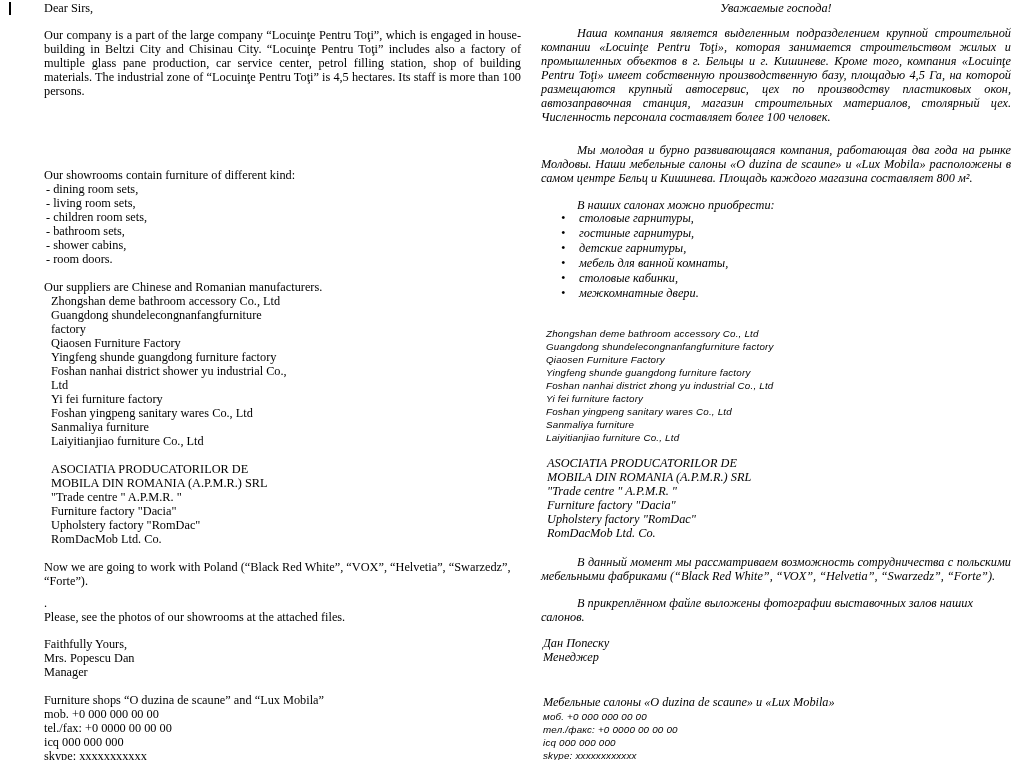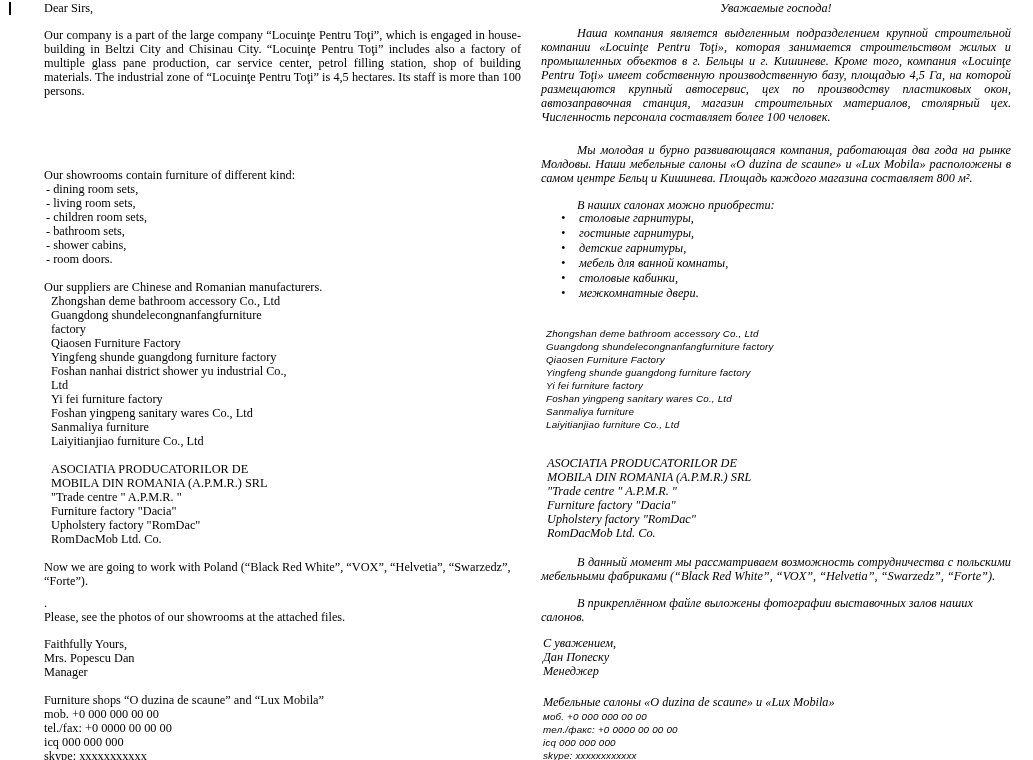--- a/index.html
+++ b/index.html
@@ -131,40 +131,40 @@
         <span>межкомнатные двери.</span>
       </div>
     </div>
 
 
     <div class="blk sans o5" style="top:327px">
       <div class="ln">Zhongshan deme bathroom accessory Co., Ltd</div>
       <div class="ln">Guangdong shundelecongnanfangfurniture factory</div>
       <div class="ln">Qiaosen Furniture Factory</div>
       <div class="ln">Yingfeng shunde guangdong furniture factory</div>
+      <div class="ln">Foshan nanhai district zhong yu industrial Co., Ltd</div>
       <div class="ln">Yi fei furniture factory</div>
       <div class="ln">Foshan yingpeng sanitary wares Co., Ltd</div>
       <div class="ln">Sanmaliya furniture</div>
       <div class="ln">Laiyitianjiao furniture Co., Ltd</div>
     </div>
 
     <div class="blk o6" style="top:456px">
       <div class="ln">ASOCIATIA PRODUCATORILOR DE</div>
       <div class="ln">MOBILA DIN ROMANIA (A.P.M.R.) SRL</div>
       <div class="ln">"Trade centre " A.P.M.R. "</div>
       <div class="ln">Furniture factory "Dacia"</div>
       <div class="ln">Upholstery factory "RomDac"</div>
       <div class="ln">RomDacMob Ltd. Co.</div>
     </div>
 
     <div class="blk just ind" style="top:555px">В данный момент мы рассматриваем возможность сотрудничества с польскими мебельными фабриками (“Black Red White”, “VOX”, “Helvetia”,  “Swarzedz”, “Forte”).</div>
     <div class="blk ind" style="top:596px">В прикреплённом файле выложены фотографии выставочных залов наших салонов.</div>
 
     <div class="blk o2" style="top:636px">
-      <div class="ln">С уважением,</div>
       <div class="ln">Дан Попеску</div>
       <div class="ln">Менеджер</div>
     </div>
 
     <div class="blk o2" style="top:695px">Мебельные салоны «O duzina de scaune» и «Lux Mobila»</div>
 
     <div class="blk sans o2" style="top:710px">
       <div class="ln">моб. +0 000 000 00 00</div>
       <div class="ln">тел./факс: +0 0000 00 00 00</div>
       <div class="ln">icq 000 000 000</div>

